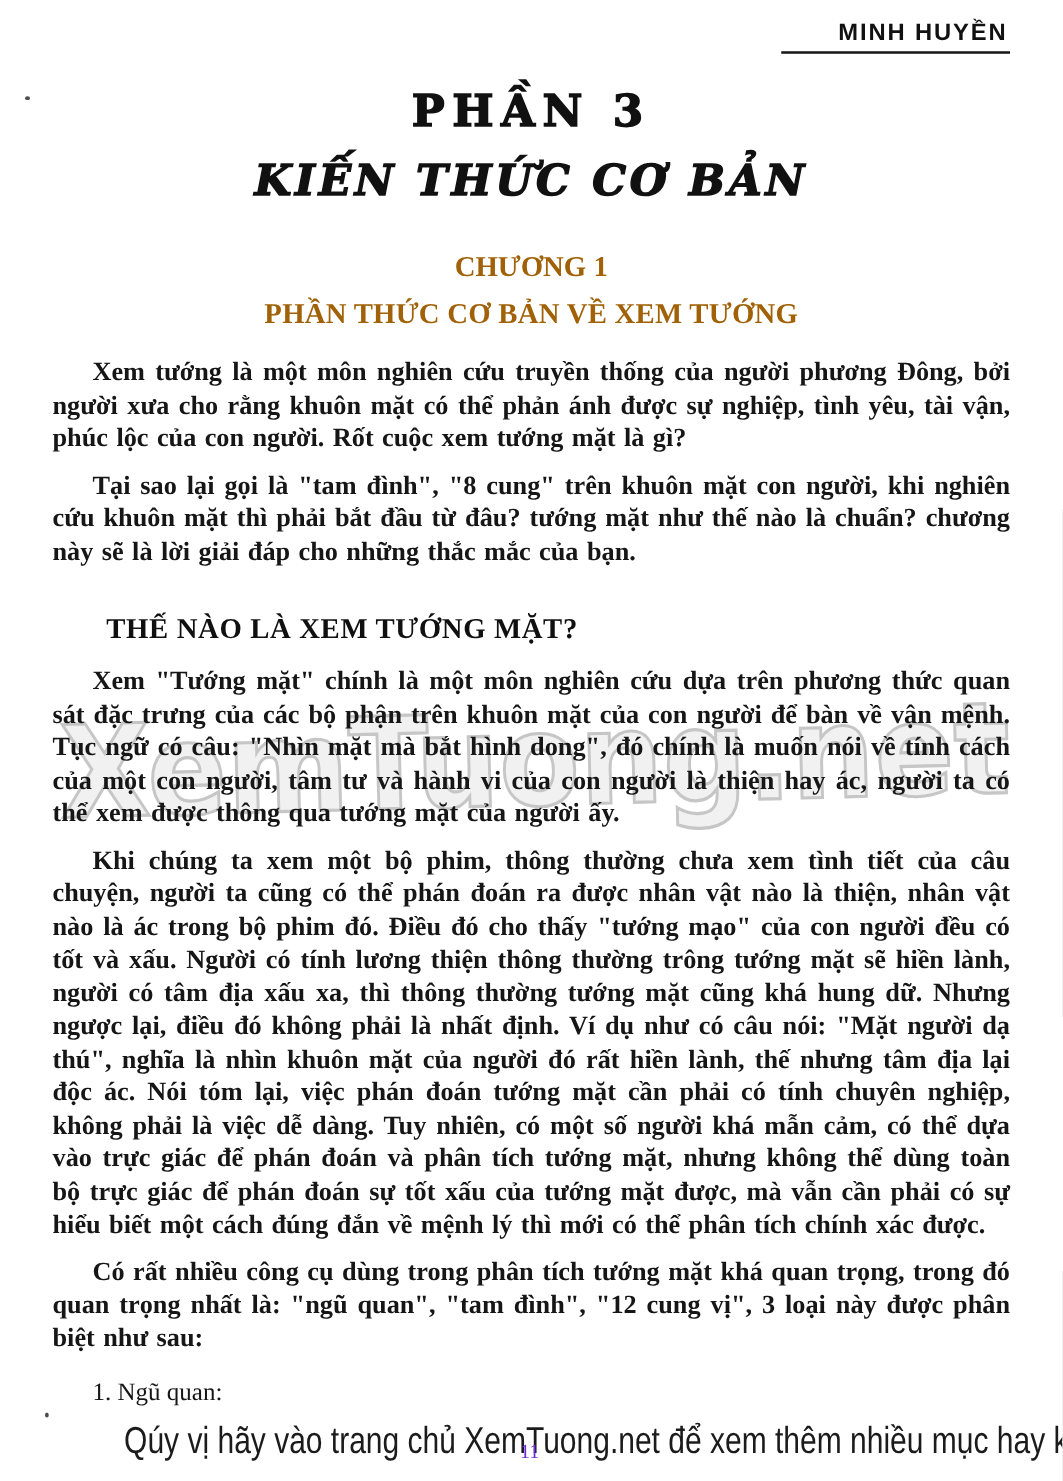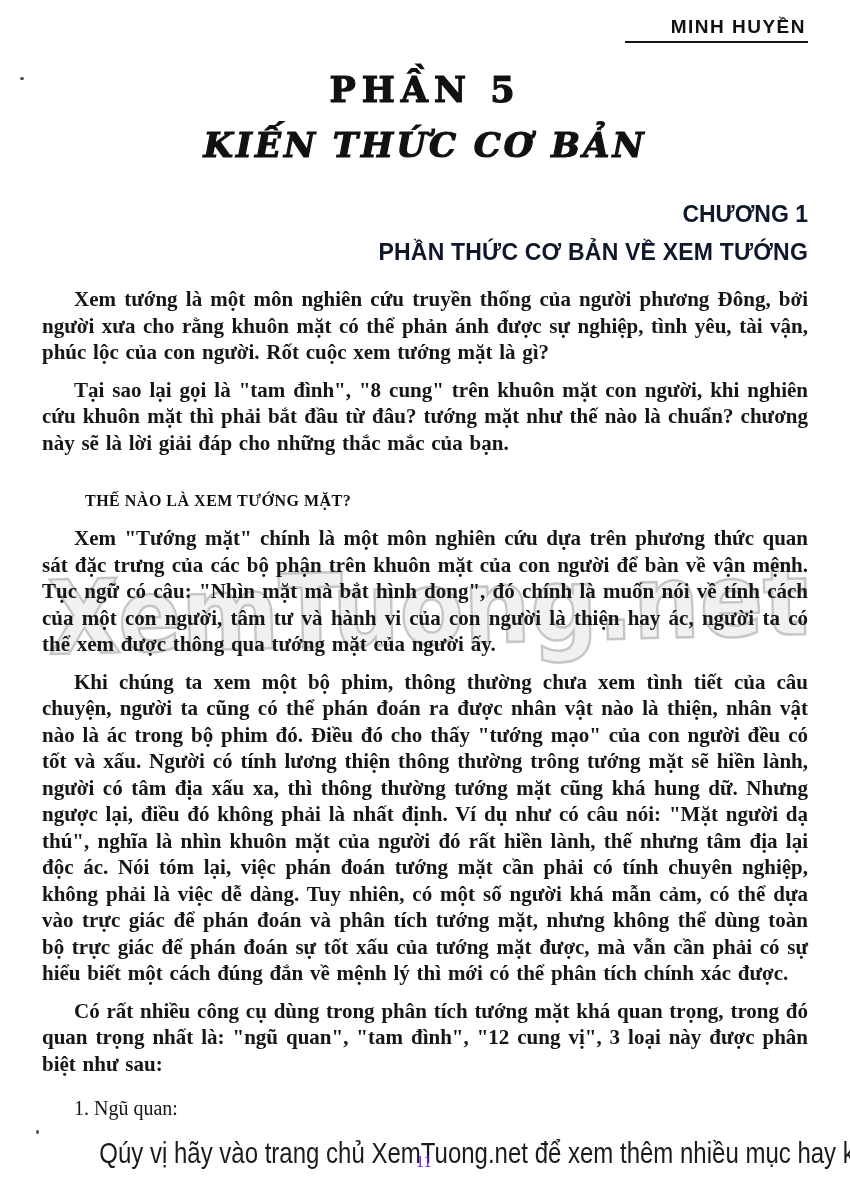--- a/index.html
+++ b/index.html
@@ -31,40 +31,40 @@
     font-family:"DejaVu Serif", serif;
     font-weight:700;
     -webkit-text-stroke:1.2px #111;
     color:#111;
   }
   .part-label { margin-top:26px; font-size:35px; letter-spacing:6px; }
   .part-title { margin-top:15px; font-size:34px; letter-spacing:3px;font-style:italic; }
 
   
   .chapter-label, .chapter-title {
-    text-align:right;
-    font-family:Liberation Sans, sans-serif;
-    font-weight:700; color:#0f172a;
+    text-align:center;
+    font-family:Liberation Serif, serif;
+    font-weight:700; color:#a16207;
   }
   .chapter-label { margin-top:36px; font-size:23px; }
   .chapter-title { margin-top:11px; font-size:23px; letter-spacing:0.2px; }
 
   
   .body-par {
     font-size:21px; line-height:26.5px;
     text-align:justify; text-indent:32px;
     word-spacing:1.5px;
     margin:0 0 11px 0;
     font-weight:bold;
   }
   .first-par { margin-top:20px; }
 
   .section-heading {
     margin:36px 0 15px 43px;
-    font-size:16px; font-weight:700; letter-spacing:0.5px;
+    font-size:23px; font-weight:700; letter-spacing:0.5px;
     color:#101010;
   }
 
   .list-item { margin:20px 0 0 32px; font-size:20px; }
 
   
   .watermark {
     position:absolute; left:28px; top:532px;
     z-index:1; pointer-events:none;
   }
@@ -101,21 +101,21 @@
 
   <div class="speck speck-1"></div>
   <div class="speck speck-2"></div>
 
   <div class="content">
 
     <div class="hdr">
       <span class="hdr-inner">MINH HUYỀN</span>
     </div>
 
-    <div class="part-label">PHẦN 5</div>
+    <div class="part-label">PHẦN 3</div>
 
     <div class="part-title">KIẾN THỨC CƠ BẢN</div>
 
     <div class="chapter-label">CHƯƠNG 1</div>
 
     <div class="chapter-title">PHẦN THỨC CƠ BẢN VỀ XEM TƯỚNG</div>
 
     <p class="body-par first-par">Xem tướng là một môn nghiên cứu truyền thống của người phương Đông, bởi người xưa cho rằng khuôn mặt có thể phản ánh được sự nghiệp, tình yêu, tài vận, phúc lộc của con người. Rốt cuộc xem tướng mặt là gì?</p>
 
     <p class="body-par">Tại sao lại gọi là "tam đình", "8 cung" trên khuôn mặt con người, khi nghiên cứu khuôn mặt thì phải bắt đầu từ đâu? tướng mặt như thế nào là chuẩn? chương này sẽ là lời giải đáp cho những thắc mắc của bạn.</p>

